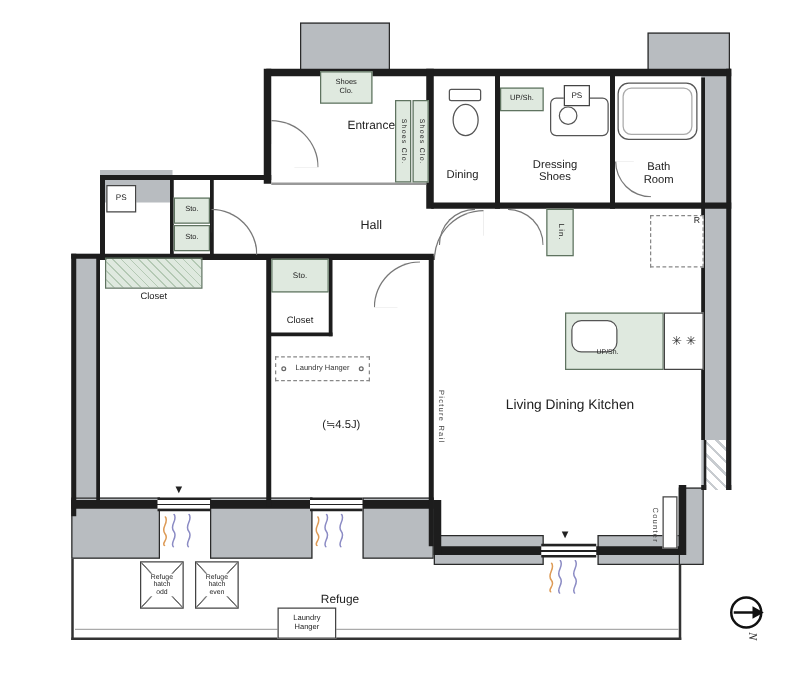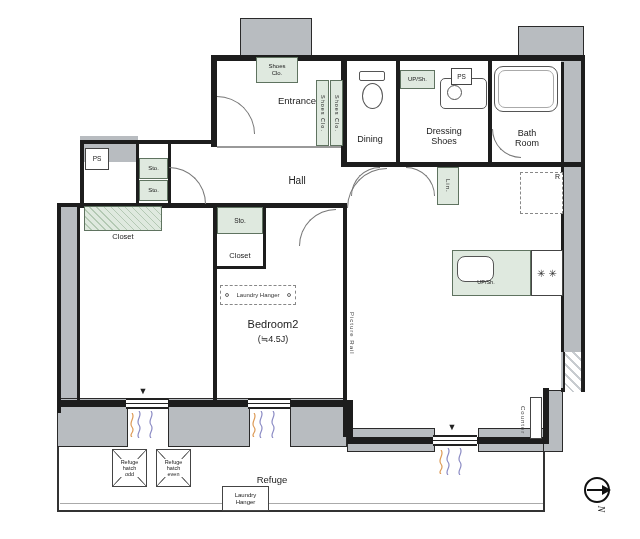--- a/index.html
+++ b/index.html
@@ -171,22 +171,22 @@
       </svg>
     </div>
 
   <div class="abs lbl" style="left:257px;top:94px;width:80px;height:14px;font-size:9.5px">Entrance</div>
   <div class="abs lbl" style="left:344px;top:132px;width:52px;height:14px;font-size:9px">Dining</div>
   <div class="abs lbl" style="left:404px;top:122px;width:80px;height:28px;font-size:9px">Dressing
 Shoes</div>
   <div class="abs lbl" style="left:495px;top:124px;width:64px;height:28px;font-size:9px">Bath
 Room</div>
   <div class="abs lbl" style="left:269px;top:174px;width:56px;height:14px;font-size:10px">Hall</div>
-  <div class="abs lbl" style="left:218px;top:318px;width:110px;height:13px;font-size:11px">Bedroom2</div>
   <div class="abs lbl" style="left:218px;top:333px;width:110px;height:12px;font-size:9px">(≒4.5J)</div>
+  <div class="abs lbl" style="left:376px;top:318px;width:160px;height:13px;font-size:11px">Living Dining Kitchen</div>
   <div class="abs lbl" style="left:237px;top:473px;width:70px;height:14px;font-size:9.5px">Refuge</div>
 
   <div class="abs dashedbox" style="left:220px;top:285px;width:76px;height:20px;display:flex;align-items:center;justify-content:center">
     <span class="hook abs" style="left:4px;top:7px"></span>
     <span style="font-size:6px;color:#333">Laundry Hanger</span>
     <span class="hook abs" style="right:4px;top:7px"></span>
   </div>
   <div class="abs lbl vert" style="left:346px;top:302px;width:11px;height:62px;font-size:6px;color:#444">Picture Rail</div>
   <div class="abs box" style="left:530px;top:397px;width:12px;height:42px"></div>
   <div class="abs lbl vert" style="left:517px;top:398px;width:12px;height:44px;font-size:6px;color:#444">Counter</div>

